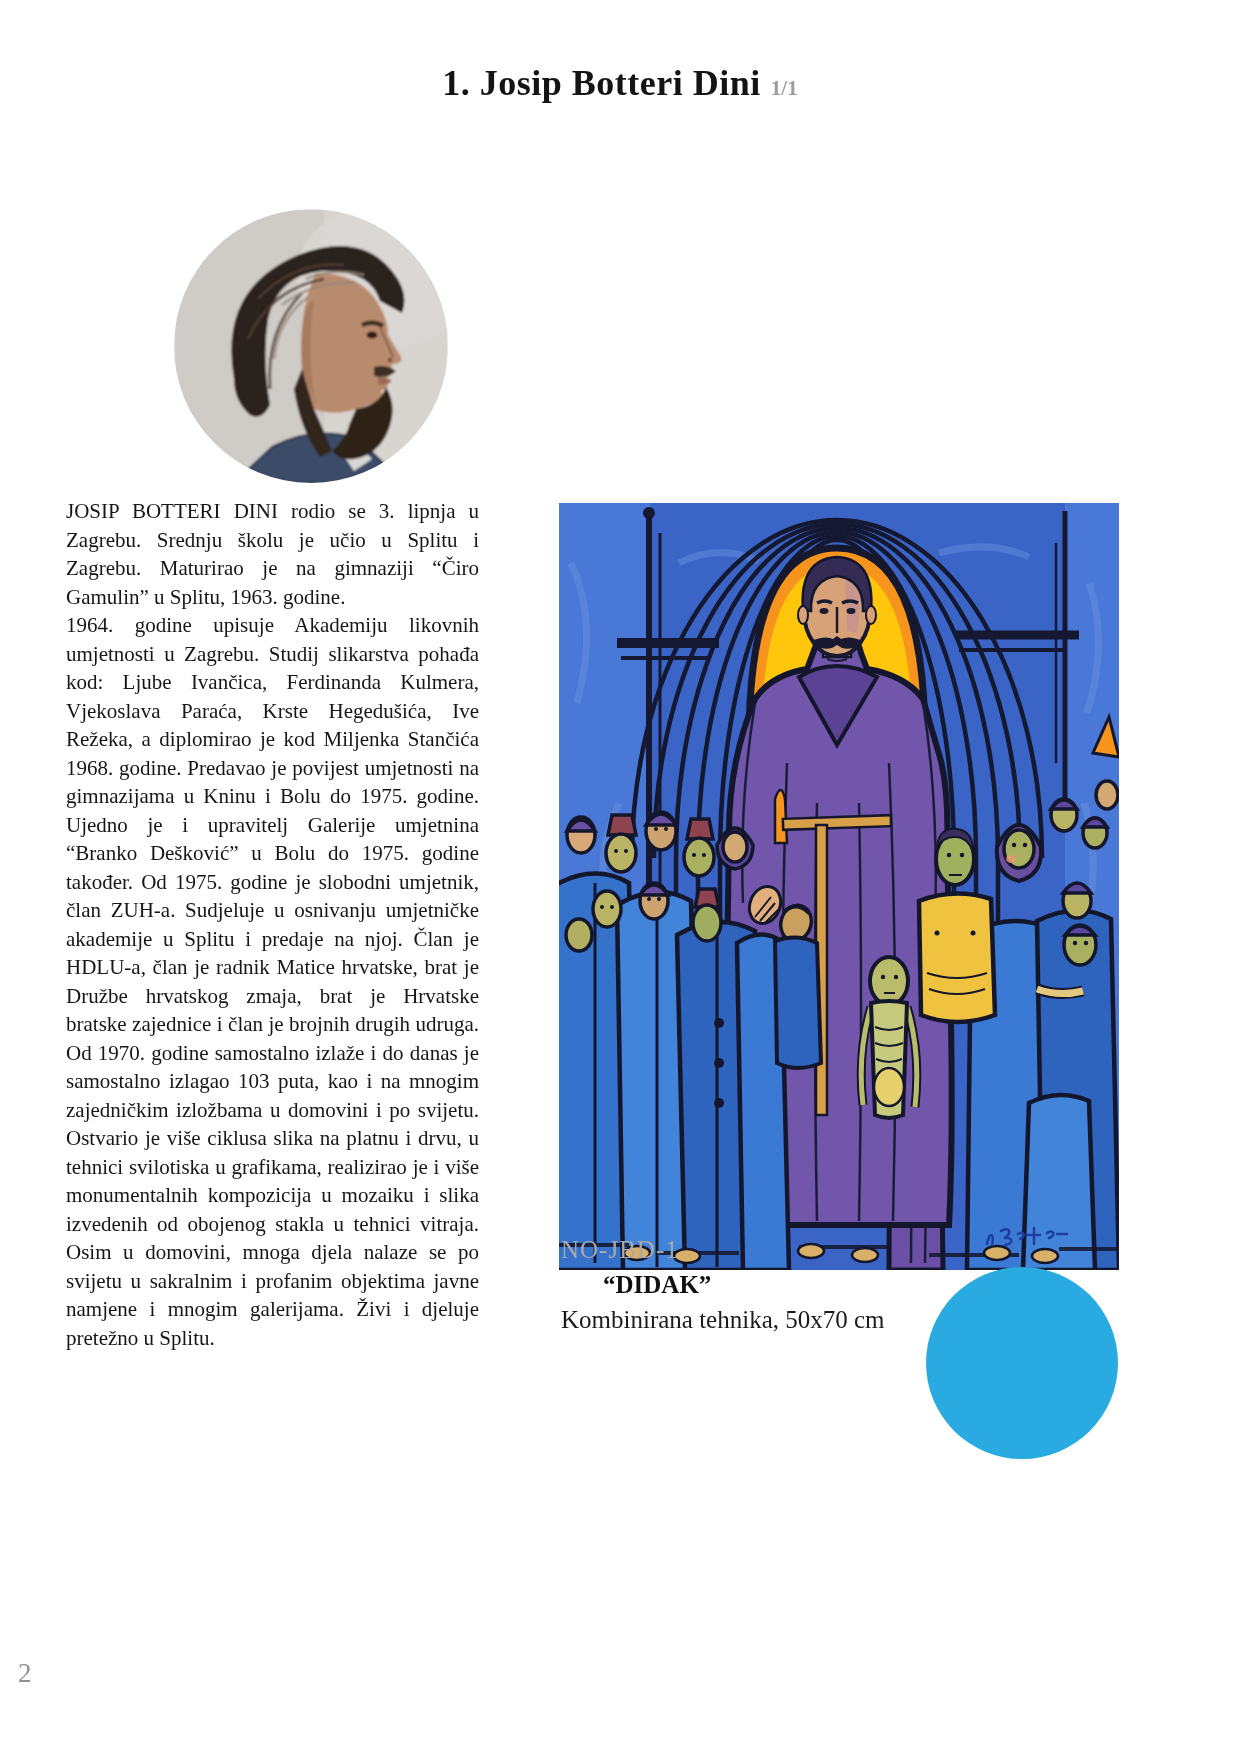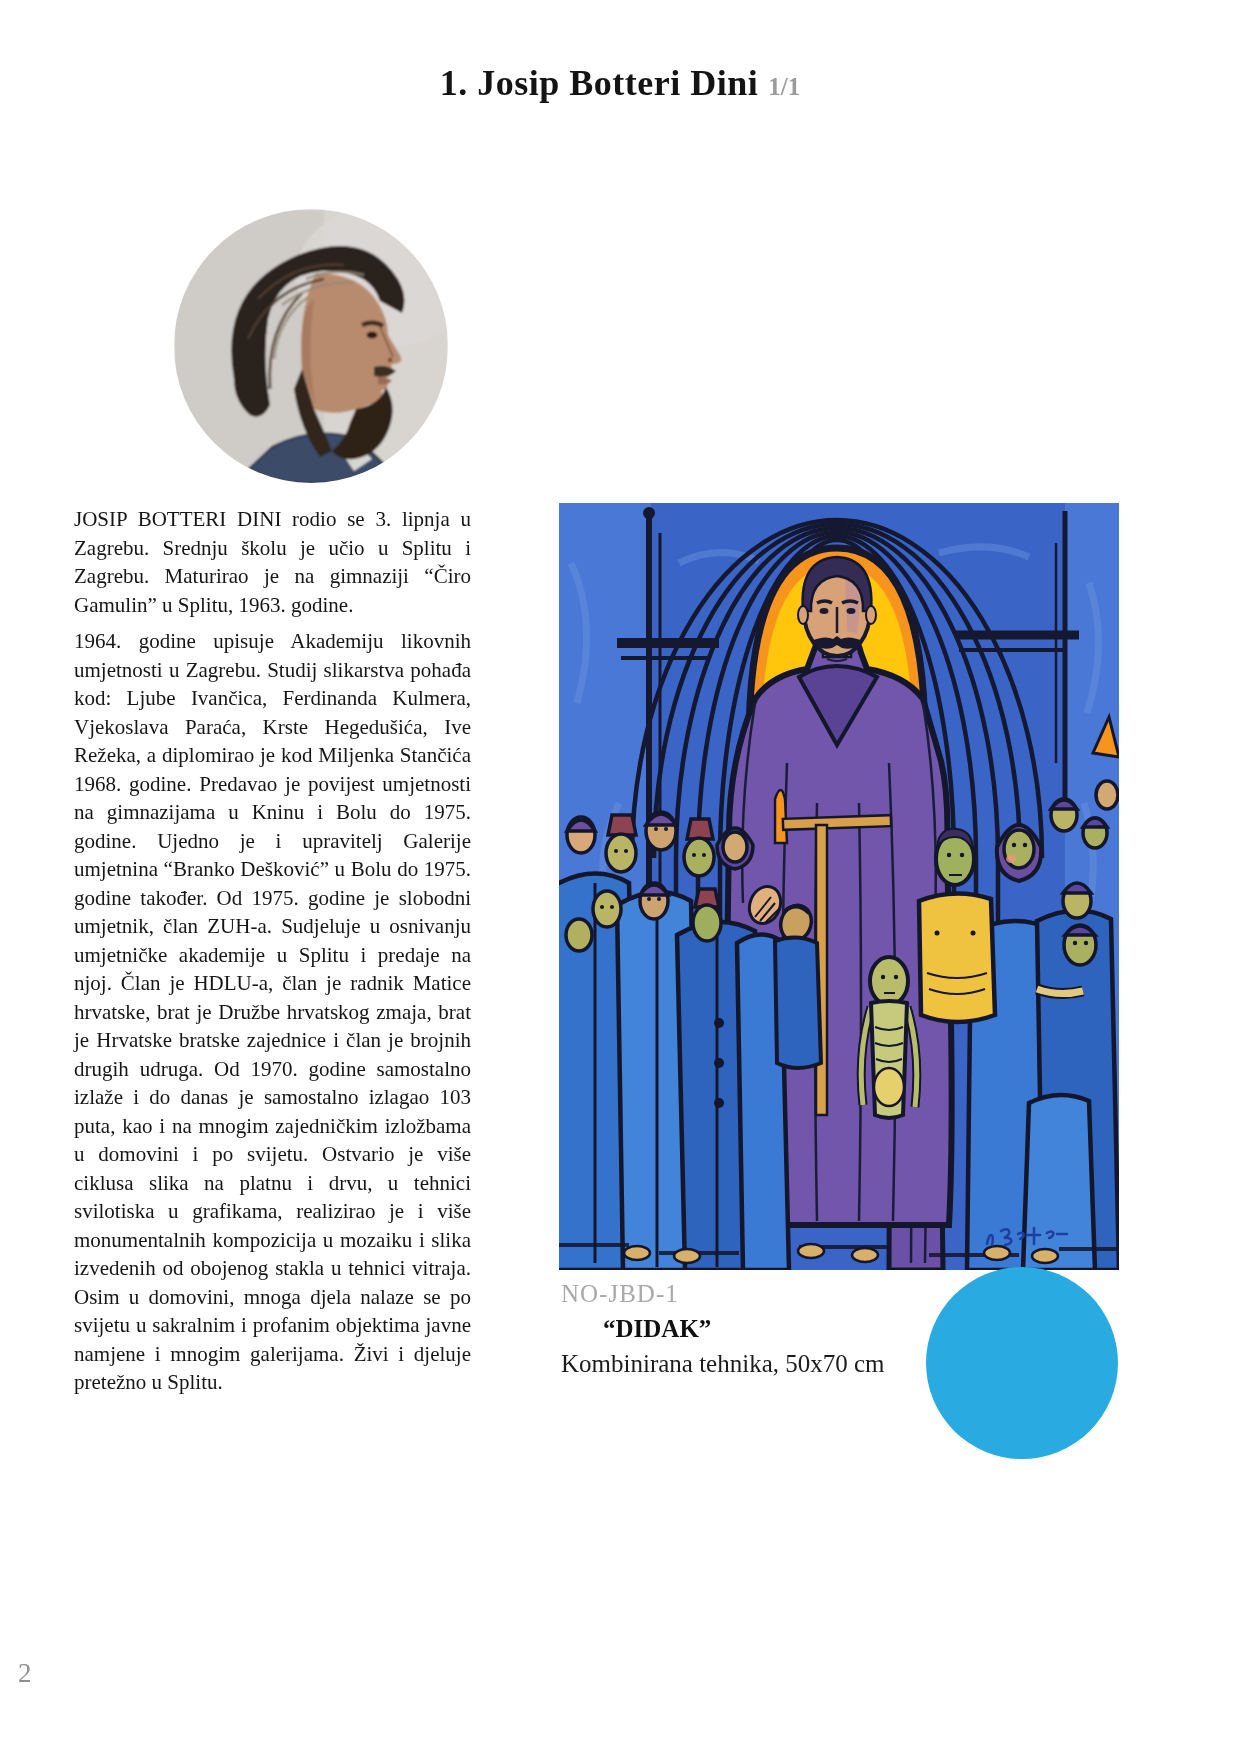--- a/index.html
+++ b/index.html
@@ -12,39 +12,39 @@
     overflow:hidden;
   }
   .title-wrap{
     position:absolute;top:62px;left:0;width:100%;
     text-align:center;white-space:nowrap;
   }
   .page-title{
     font-size:36px;font-weight:bold;color:#141414;letter-spacing:.5px;
   }
   .title-pagination{
-    font-size:25px;color:#9b9b9b;margin-left:10px;font-weight:bold;
+    font-size:21px;color:#9b9b9b;margin-left:10px;font-weight:bold;
   }
   .portrait{
     position:absolute;left:174px;top:209px;width:274px;height:274px;
     border-radius:50%;overflow:hidden;
   }
   .portrait svg{display:block;width:100%;height:100%;}
   .bio{
     position:absolute;left:66px;top:497px;width:413px;
     font-size:21px;line-height:28.5px;color:#161616;
     text-align:justify;
   }
-  .bio p{margin:8px;}
+  .bio p{margin:0;}
   .painting{
     position:absolute;left:559px;top:503px;width:560px;height:767px;
   }
   .painting svg{display:block;width:100%;height:100%;}
   .caption{
-    position:absolute;left:561px;top:1276px;line-height:35px;
+    position:absolute;left:561px;top:1232px;line-height:35px;
   }
   .caption-code{font-size:25px;color:#a9a9a9;letter-spacing:1px;}
   .caption-title{font-size:25px;font-weight:bold;color:#101010;margin-left:42px;}
   .caption-tech{font-size:25px;color:#1c1c1c;}
   .dot{
     position:absolute;left:926px;top:1267px;width:192px;height:192px;
     border-radius:50%;background:#29ABE2;
   }
   .page-num{
     position:absolute;left:18px;top:1658px;

